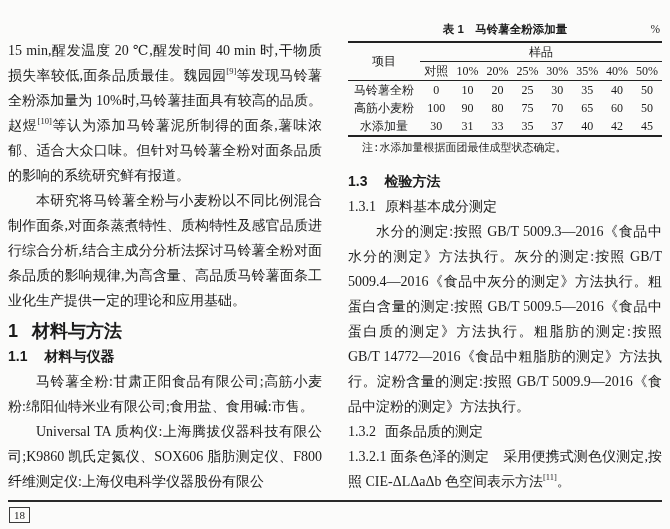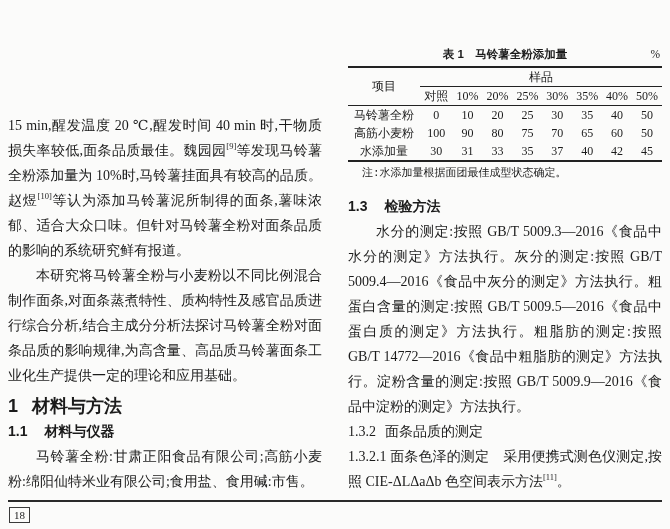--- a/index.html
+++ b/index.html
@@ -72,20 +72,21 @@
 
     <div class="col">
       <p class="body-text"><span>15 min,醒发温度 20 ℃,醒发时间 40 min 时,干物质损失率较低,面条品质最佳。魏园园</span><sup>[9]</sup><span>等发现马铃薯全粉添加量为 10%时,马铃薯挂面具有较高的品质。赵煜</span><sup>[10]</sup><span>等认为添加马铃薯泥所制得的面条,薯味浓郁、适合大众口味。但针对马铃薯全粉对面条品质的影响的系统研究鲜有报道。</span></p>
       <p class="body-text indent"><span>本研究将马铃薯全粉与小麦粉以不同比例混合制作面条,对面条蒸煮特性、质构特性及感官品质进行综合分析,结合主成分分析法探讨马铃薯全粉对面条品质的影响规律,为高含量、高品质马铃薯面条工业化生产提供一定的理论和应用基础。</span></p>
 
       <h1 class="sec"><span class="num">1</span><span>材料与方法</span></h1>
 
       <h2 class="subsec"><span class="num">1.1</span><span>材料与仪器</span></h2>
 
       <p class="body-text indent"><span>马铃薯全粉:甘肃正阳食品有限公司;高筋小麦粉:绵阳仙特米业有限公司;食用盐、食用碱:市售。</span></p>
+      <p class="body-text indent"><span>Universal TA 质构仪:上海腾拔仪器科技有限公司;K9860 凯氏定氮仪、SOX606 脂肪测定仪、F800 纤维测定仪:上海仪电科学仪器股份有限公</span></p>
     </div>
 
     <div class="col">
       <div class="table-block">
         <div class="table-caption"><span>表 1　马铃薯全粉添加量</span><span class="table-unit">%</span></div>
 
         <table class="data-table">
           <thead>
             <tr>
               <th rowspan="2" class="row-head-label">项目</th>
@@ -137,20 +138,21 @@
                 <td>45</td>
               </tr>
             </tbody>
         </table>
 
         <p class="table-note">注:水添加量根据面团最佳成型状态确定。</p>
       </div>
 
       <h2 class="subsec spaced"><span class="num">1.3</span><span>检验方法</span></h2>
 
+      <h3 class="subsubsec"><span class="num">1.3.1</span><span>原料基本成分测定</span></h3>
 
       <p class="body-text indent"><span>水分的测定:按照 GB/T 5009.3—2016《食品中水分的测定》方法执行。灰分的测定:按照 GB/T 5009.4—2016《食品中灰分的测定》方法执行。粗蛋白含量的测定:按照 GB/T 5009.5—2016《食品中蛋白质的测定》方法执行。粗脂肪的测定:按照 GB/T 14772—2016《食品中粗脂肪的测定》方法执行。淀粉含量的测定:按照 GB/T 5009.9—2016《食品中淀粉的测定》方法执行。</span></p>
 
       <h3 class="subsubsec"><span class="num">1.3.2</span><span>面条品质的测定</span></h3>
 
       <p class="body-text"><span>1.3.2.1 面条色泽的测定　采用便携式测色仪测定,按照 CIE-ΔLΔaΔb 色空间表示方法</span><sup>[11]</sup><span>。</span></p>
     </div>
   </div>
 
   

